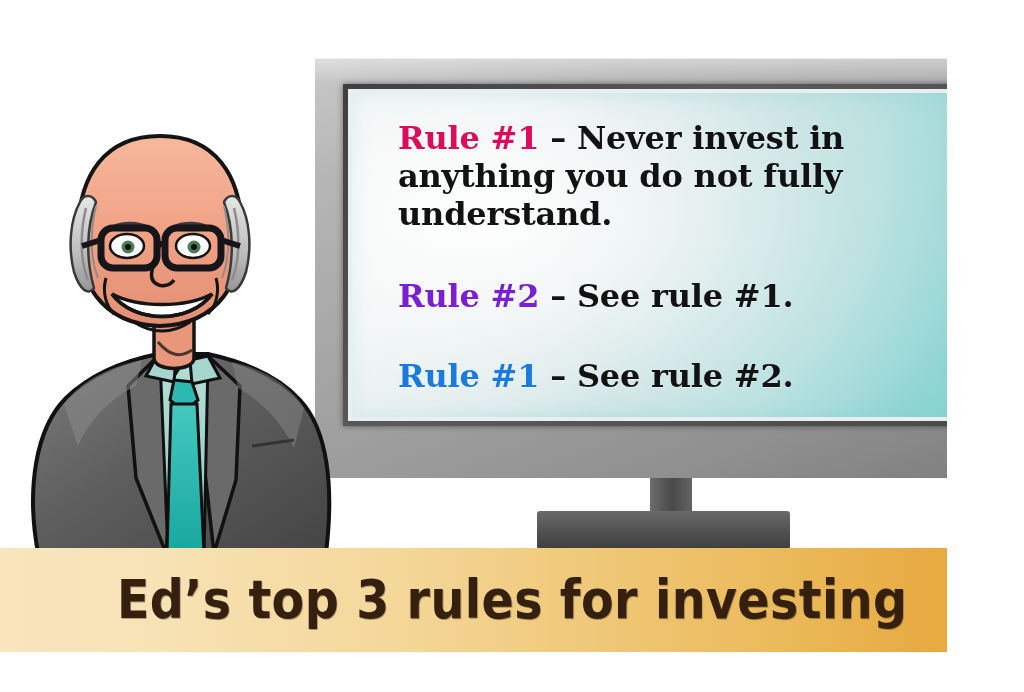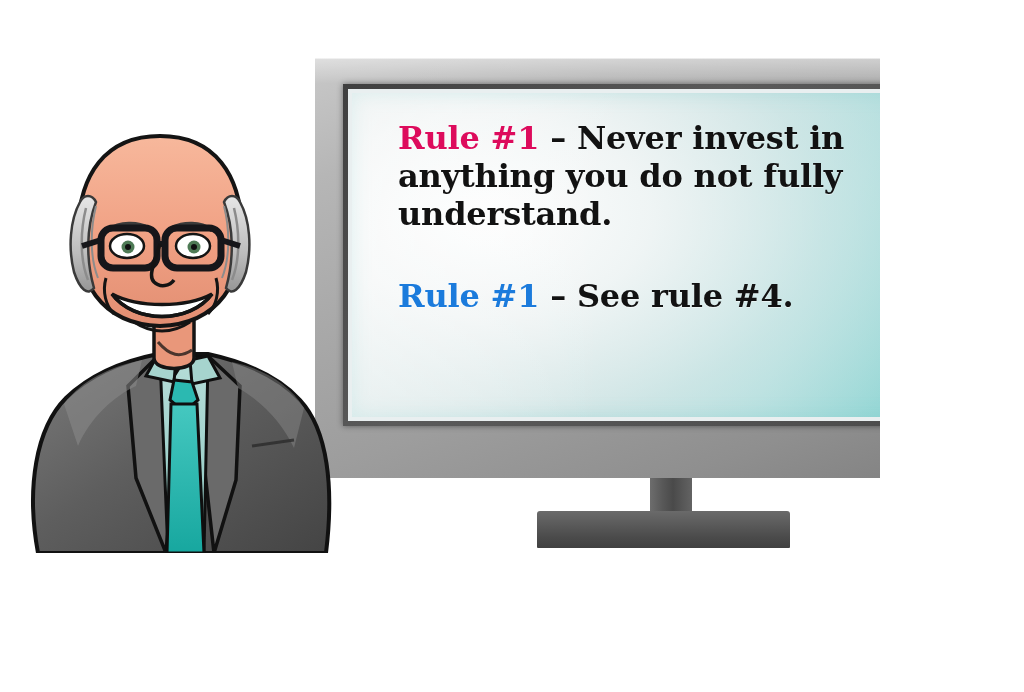--- a/index.html
+++ b/index.html
@@ -7,21 +7,21 @@
     margin: 0;
     padding: 0;
     background: #ffffff;
   }
   body {
     font-family: "Liberation Sans", sans-serif;
   }
 
   #stage {
     position: relative;
-    width: 880px;
+    width: 947px;
     height: 692px;
     background: #ffffff;
     overflow: hidden;
   }
 
   
   #monitor {
     position: absolute;
     left: 315px;
     top: 58px;
@@ -189,22 +189,23 @@
     <div id="bezel-inner-lip"></div>
 
     <div id="screen-frame">
       <div id="screen">
         <div id="screen-gloss"></div>
 
         <div id="rules">
 
           <div class="rule-line" id="rule-1-block"><span class="rule-label" style="color: rgb(221, 11, 92);">Rule #1</span><span> – Never invest in anything you do not fully understand.</span></div>
 
-
-          <div class="rule-line" id="rule-3-block"><span class="rule-label" style="color: rgb(27, 123, 220);">Rule #1</span><span> – See rule #4.</span></div>
+          <div class="rule-line" id="rule-2-block"><span class="rule-label" style="color: rgb(122, 31, 210);">Rule #2</span><span> – See rule #1.</span></div>
+
+          <div class="rule-line" id="rule-3-block"><span class="rule-label" style="color: rgb(27, 123, 220);">Rule #1</span><span> – See rule #2.</span></div>
 
         </div>
       </div>
     </div>
   </div>
 
   <div id="stand-neck"></div>
   <div id="stand-base"></div>
 
   <div id="person">
@@ -311,14 +312,17 @@
         <path d="M104 166 C126 196 182 196 204 166" stroke="#141414" stroke-width="3.5" fill="none"></path>
       </g>
 
       <path d="M98 150 C94 164 98 178 106 186" stroke="#141414" stroke-width="3" fill="none"></path>
       <path d="M208 150 C212 164 208 178 200 186" stroke="#141414" stroke-width="3" fill="none"></path>
 
       <path d="M126 194 C144 206 164 206 182 194" stroke="#141414" stroke-width="3" fill="none"></path>
     </svg>
   </div>
 
+  <div id="banner">
+    <div id="banner-title">Ed’s top 3 rules for investing</div>
+  </div>
 
 </div>
 
 </body></html>

